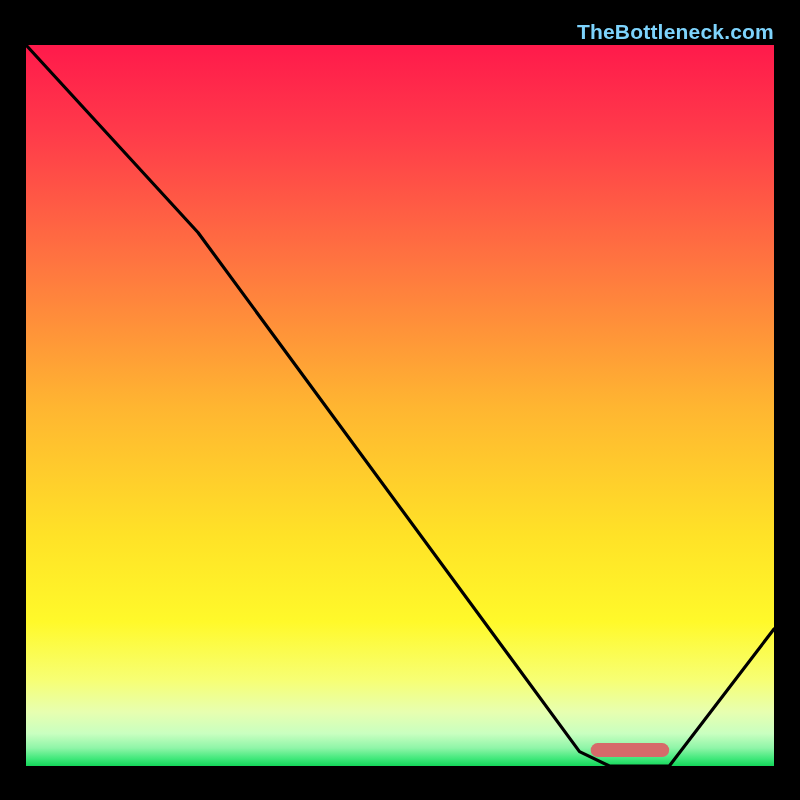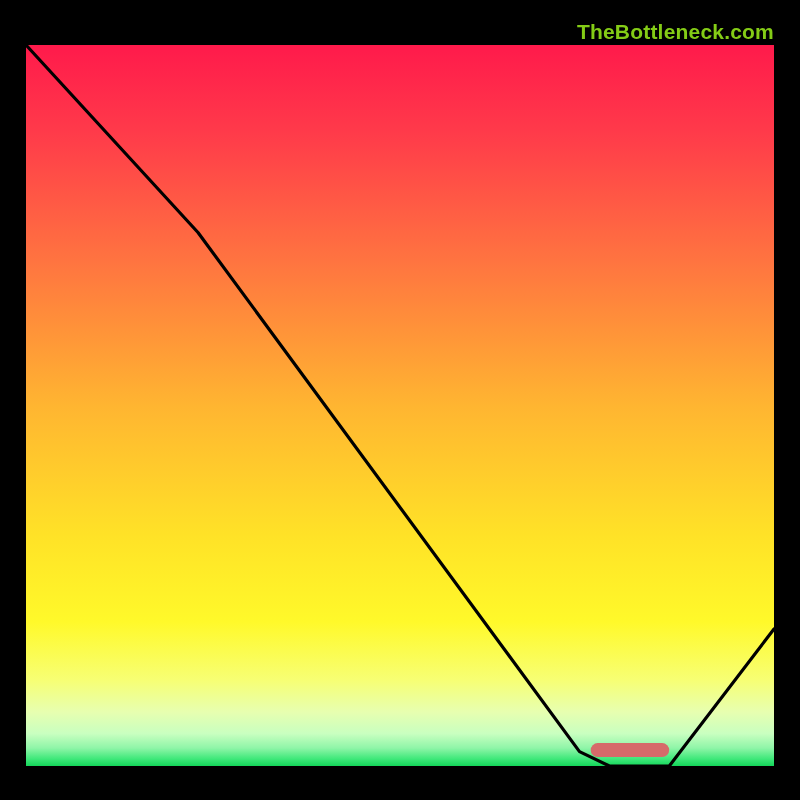--- a/index.html
+++ b/index.html
@@ -16,21 +16,21 @@
     left: 20px;
     top: 20px;
     width: 760px;
     height: 760px;
     background: #000;
   }
   .watermark {
     position: absolute;
     top: 0px;
     right: 6px;
-    color: #84cc16;
+    color: #7dd3fc;
     font-size: 21px;
     font-weight: 600;
     letter-spacing: 0.2px;
     user-select: none;
   }
   svg {
     display: block;
   }
 </style>
 </head>

